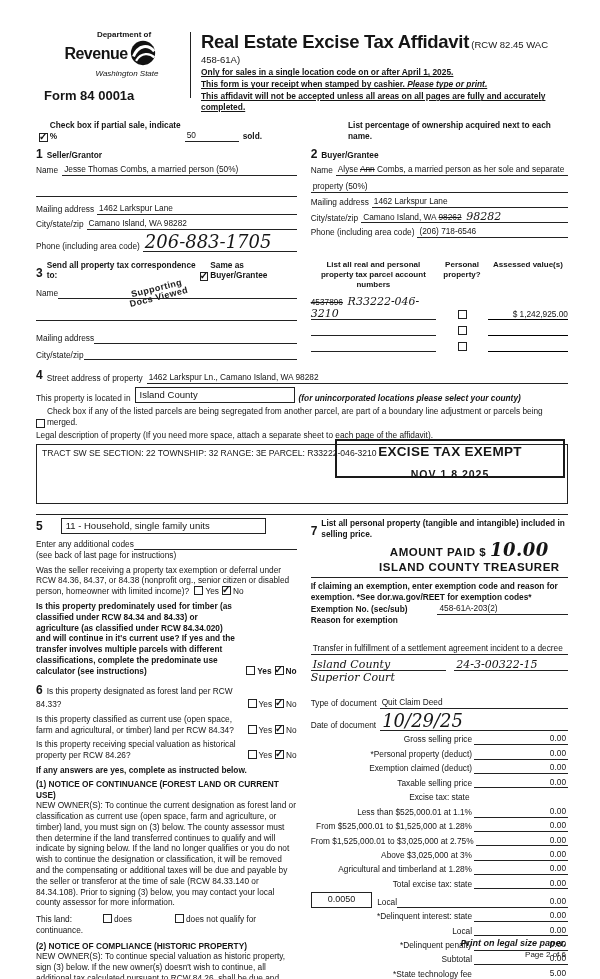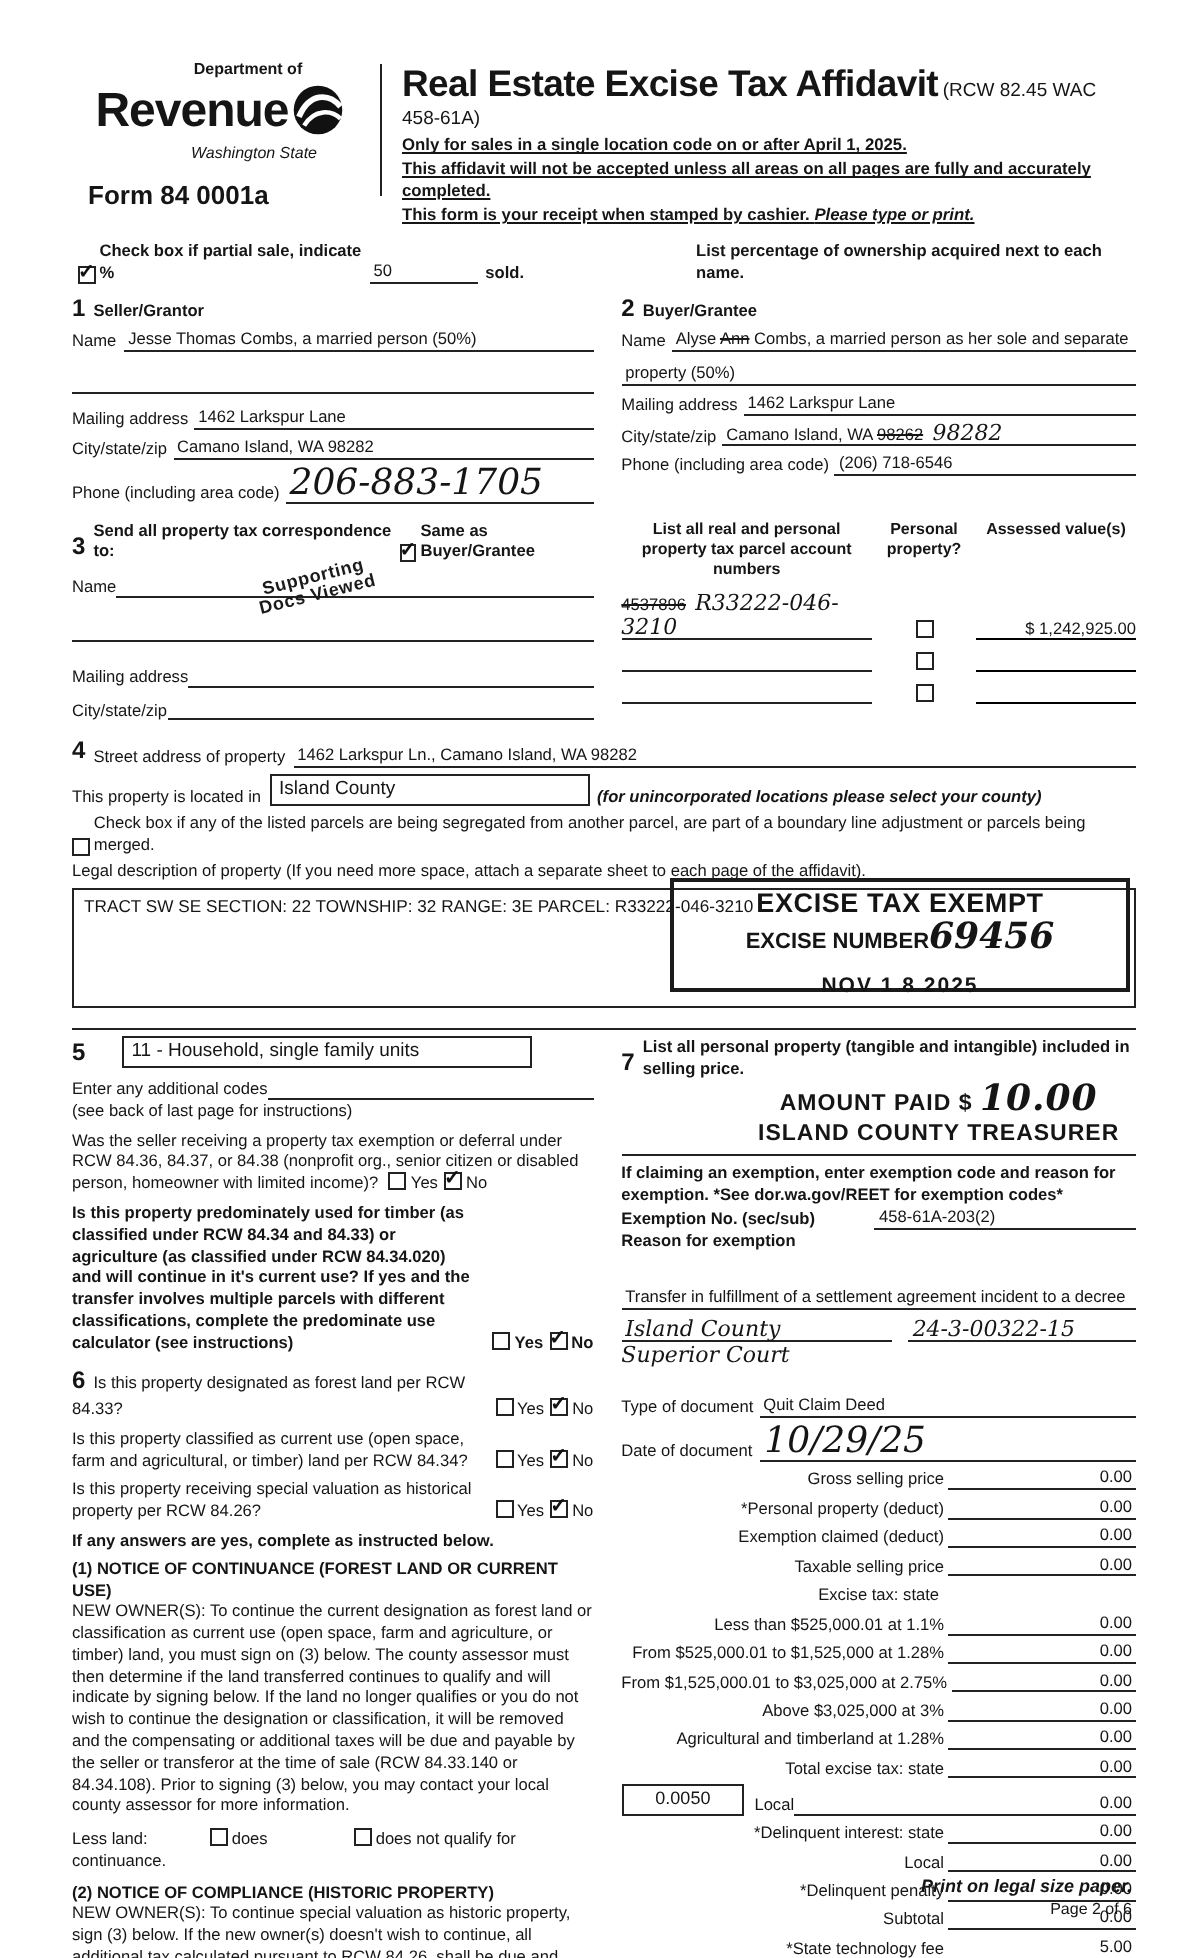--- a/index.html
+++ b/index.html
@@ -5,21 +5,21 @@
   html,body{margin:0;padding:0;background:#fff;}
   body{width:600px;height:979px;overflow:hidden;color:#151515;font-family:"Liberation Sans",sans-serif;font-size:8.3px;line-height:1.3;position:relative;}
   .page{padding:30px 32px 0 36px;position:relative;}
   b,.b{font-weight:700;}
   .it{font-style:italic;}
   
   .hdr{display:flex;align-items:flex-start;}
   .logoBlock{width:148px;text-align:center;flex:0 0 auto;}
   .dept1{font-size:8px;font-weight:700;margin-left:28px;}
   .revRow{display:flex;align-items:center;justify-content:center;gap:2px;}
-  .rev{font-size:24px;font-weight:700;letter-spacing:-0.5px;}
+  .rev{font-size:16px;font-weight:700;letter-spacing:-0.5px;}
   .wastate{font-size:8px;font-style:italic;margin-left:34px;}
   .formno{font-size:13px;font-weight:700;margin-top:8px;text-align:left;margin-left:8px;}
   .vsep{border-left:1.6px solid #222;align-self:stretch;margin:2px 10px 0 6px;height:66px;}
   .titleBlock{flex:1;}
   .title{font-size:18.5px;font-weight:700;letter-spacing:-0.3px;}
   .titleRef{font-size:9.5px;font-weight:400;}
   .note{font-size:8.4px;font-weight:700;margin-top:1px;text-decoration:underline;}
   
   .row{display:flex;align-items:flex-end;}
   .fill{flex:1;border-bottom:1px solid #222;min-height:9px;}
@@ -84,22 +84,22 @@
             </svg></span>
       </div>
       <div class="wastate">Washington State</div>
       <div class="formno">Form 84 0001a</div>
     </div>
     <div class="vsep"></div>
     <div class="titleBlock">
       <div><span class="title">Real Estate Excise Tax Affidavit</span>
            <span class="titleRef">(RCW 82.45 WAC 458-61A)</span></div>
       <div class="note">Only for sales in a single location code on or after April 1, 2025.</div>
+      <div class="note"><span>This form is your receipt when stamped by cashier. </span><span class="it">Please type or print.</span></div>
       <div class="note">This affidavit will not be accepted unless all areas on all pages are fully and accurately completed.</div>
-      <div class="note"><span>This form is your receipt when stamped by cashier. </span><span class="it">Please type or print.</span></div>
     </div>
   </div>
 
   <div class="row" style="margin-top:7px;">
     <span class="cb ck"></span>
     <span class="b">Check box if partial sale, indicate %</span>
     <span class="fv" style="width:52px;">50</span>
     <span class="b" style="margin-left:4px;">sold.</span>
     <span class="b" style="margin-left:86px;">List percentage of ownership acquired next to each name.</span>
   </div>
@@ -224,21 +224,20 @@
     </div>
     <div class="row" style="margin-top:3px;">
         <span class="cb" style="margin-left:0;"></span>
         <span>Check box if any of the listed parcels are being segregated from another parcel, are part of a boundary line adjustment or parcels being merged.</span>
       </div>
     <div style="margin-top:2px;">Legal description of property (If you need more space, attach a separate sheet to each page of the affidavit).</div>
     <div class="legalBox">
       <span>TRACT SW SE SECTION: 22 TOWNSHIP: 32 RANGE: 3E PARCEL: R33222-046-3210</span>
       <div class="exciseStamp">
         <div class="l1">EXCISE TAX EXEMPT</div>
-        <div class="l2"><span>EXCISE NUMBER</span><span class="hw hw-lg">69456</span></div>
         <div class="dt">NOV 1 8 2025</div>
       </div>
     </div>
   </div>
 
   <div class="hr" style="margin-top:10px;"></div>
 
   <div class="cols" style="margin-top:3px;">
     <div class="colL">
       <div>
@@ -268,21 +267,21 @@
           <span class="yn"><span class="cb"></span><span>Yes</span><span class="cb ck"></span><span>No</span></span>
           </div>
         <div class="ynRight q">
             <span class="txt">Is this property receiving special valuation as historical property per RCW 84.26?</span>
           <span class="yn"><span class="cb"></span><span>Yes</span><span class="cb ck"></span><span>No</span></span>
           </div>
         <div class="q b">If any answers are yes, complete as instructed below.</div>
         <div class="b" style="margin-top:3px;">(1) NOTICE OF CONTINUANCE (FOREST LAND OR CURRENT USE)</div>
         <div>NEW OWNER(S): To continue the current designation as forest land or classification as current use (open space, farm and agriculture, or timber) land, you must sign on (3) below. The county assessor must then determine if the land transferred continues to qualify and will indicate by signing below. If the land no longer qualifies or you do not wish to continue the designation or classification, it will be removed and the compensating or additional taxes will be due and payable by the seller or transferor at the time of sale (RCW 84.33.140 or 84.34.108). Prior to signing (3) below, you may contact your local county assessor for more information.</div>
         <div class="row" style="margin-top:6px;">
-          <span>Less land:</span>
+          <span>This land:</span>
           <span style="margin-left:28px;"><span class="cb"></span><span>does</span></span>
           <span style="margin-left:40px;"><span class="cb"></span><span>does not qualify for</span></span>
         </div>
         <div>continuance.</div>
         <div class="b" style="margin-top:5px;">(2) NOTICE OF COMPLIANCE (HISTORIC PROPERTY)</div>
         <div>NEW OWNER(S): To continue special valuation as historic property, sign (3) below. If the new owner(s) doesn't wish to continue, all additional tax calculated pursuant to RCW 84.26, shall be due and payable by the seller or transferor at the time of sale.</div>
 
       </div>
     </div>
 

